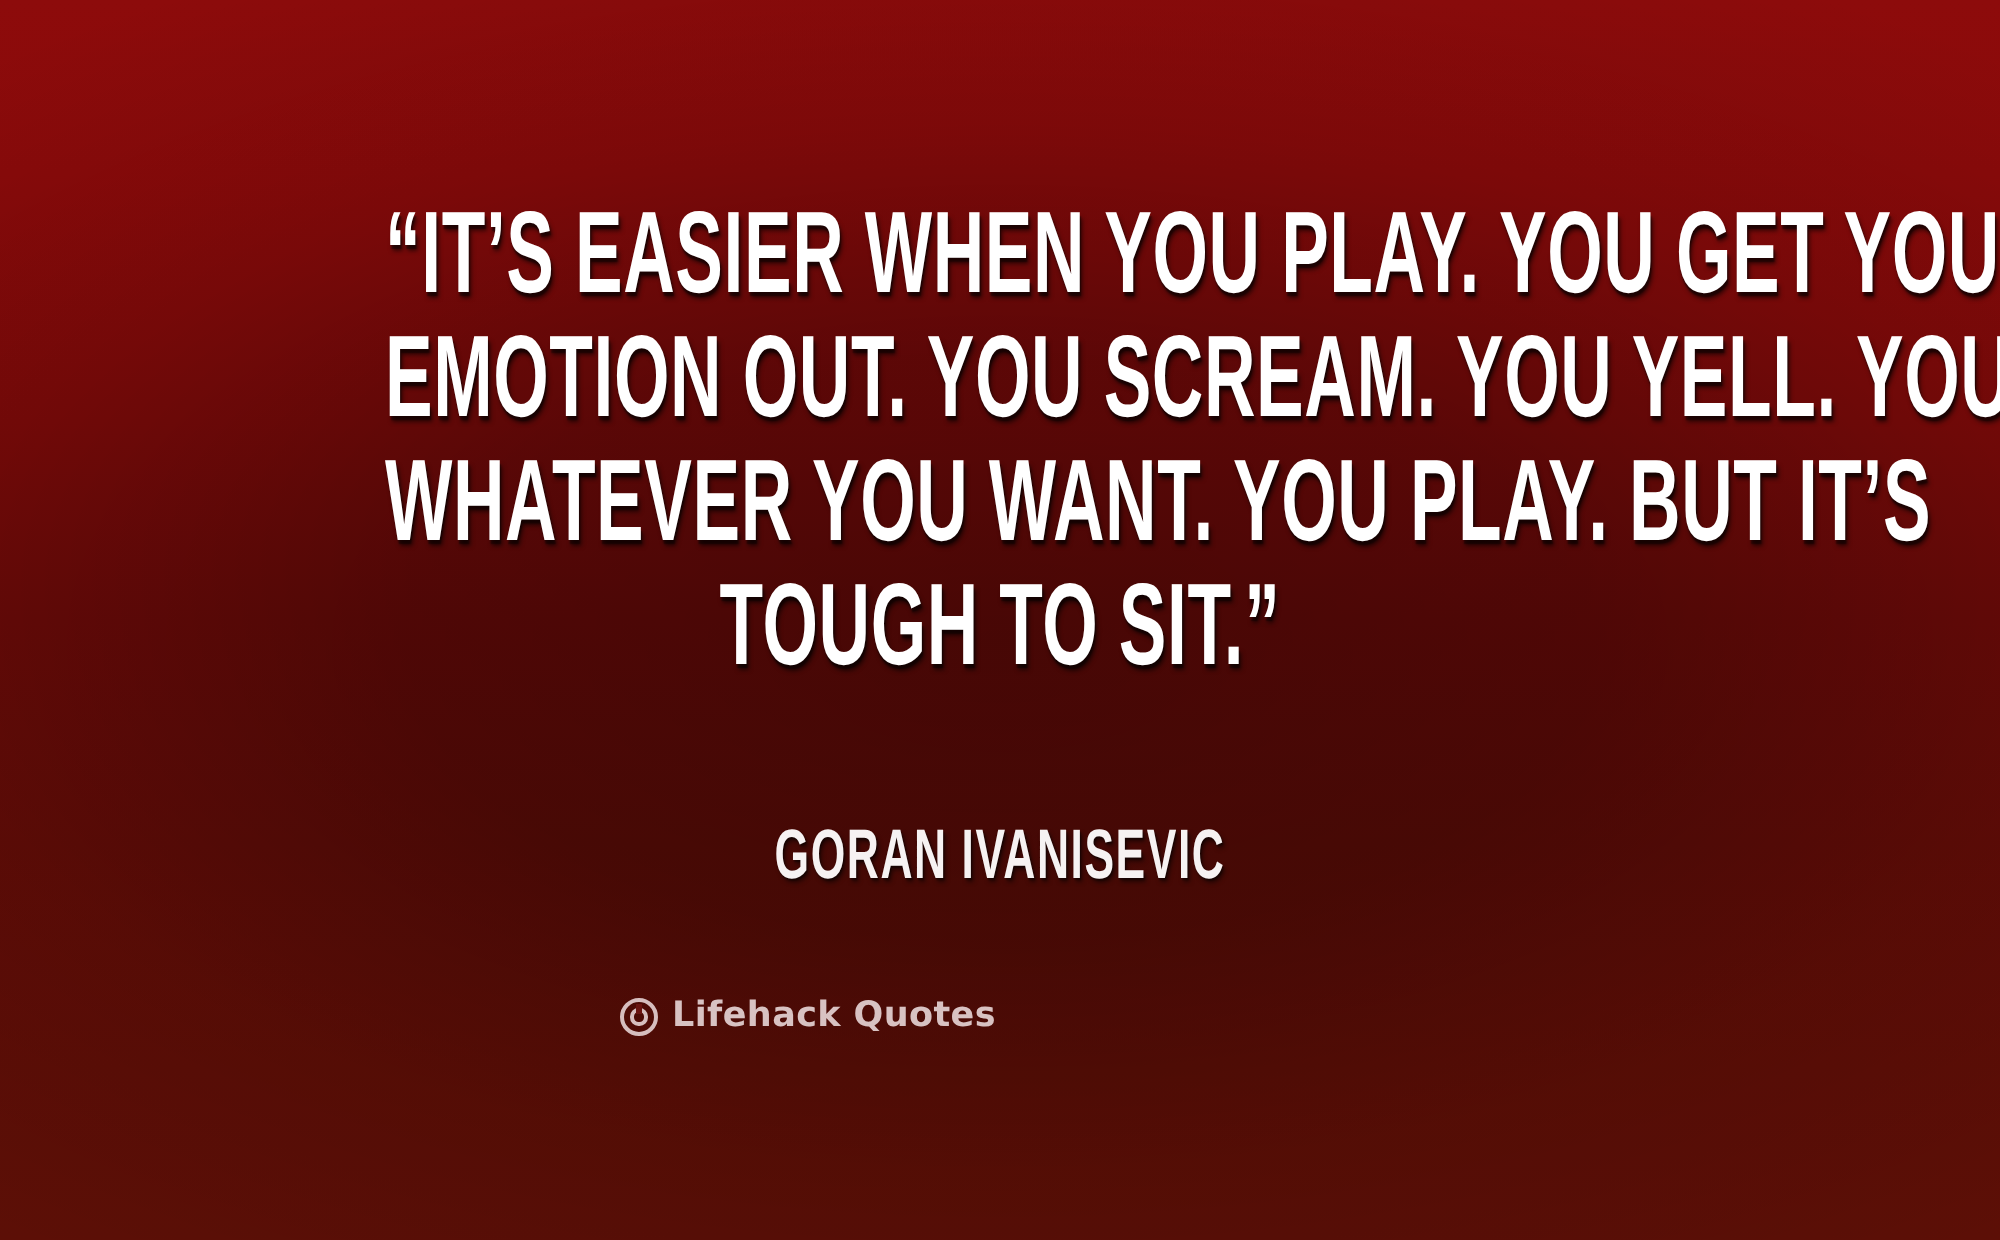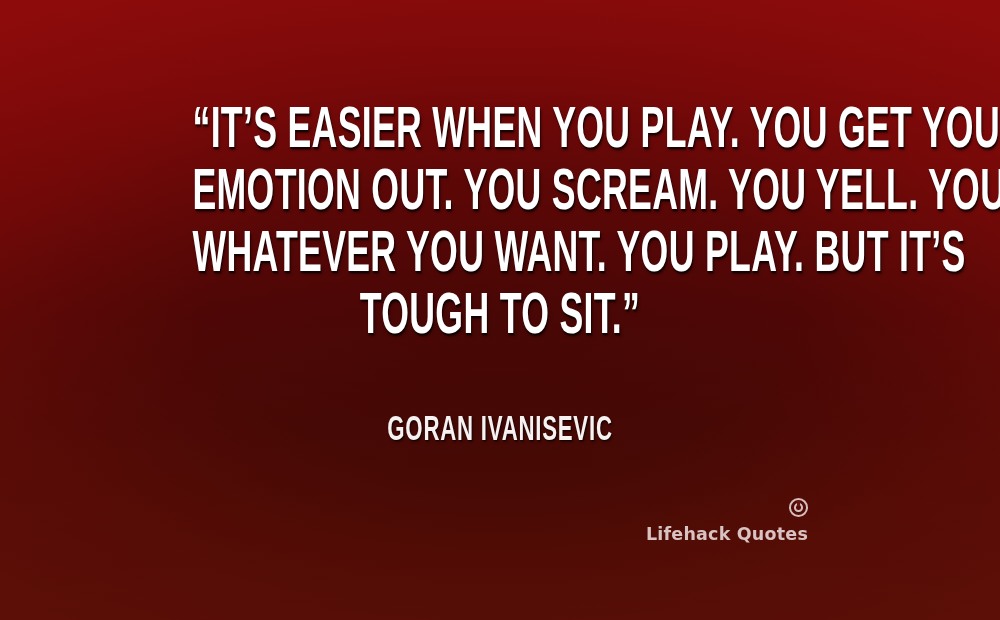--- a/index.html
+++ b/index.html
@@ -85,21 +85,20 @@
   
   #branding {
     position: absolute;
     left: 0;
     top: 498px;
     width: 808px;
     display: flex;
     align-items: flex-end;
     justify-content: center;
     gap: 7px;
-    flex-direction: column;
   }
 
   #brand-logo-icon {
     position: relative;
     width: 19px;
     height: 19px;
     border-radius: 50%;
     border: 2.5px solid #d6bebe;
     box-sizing: border-box;
     flex: 0 0 auto;

